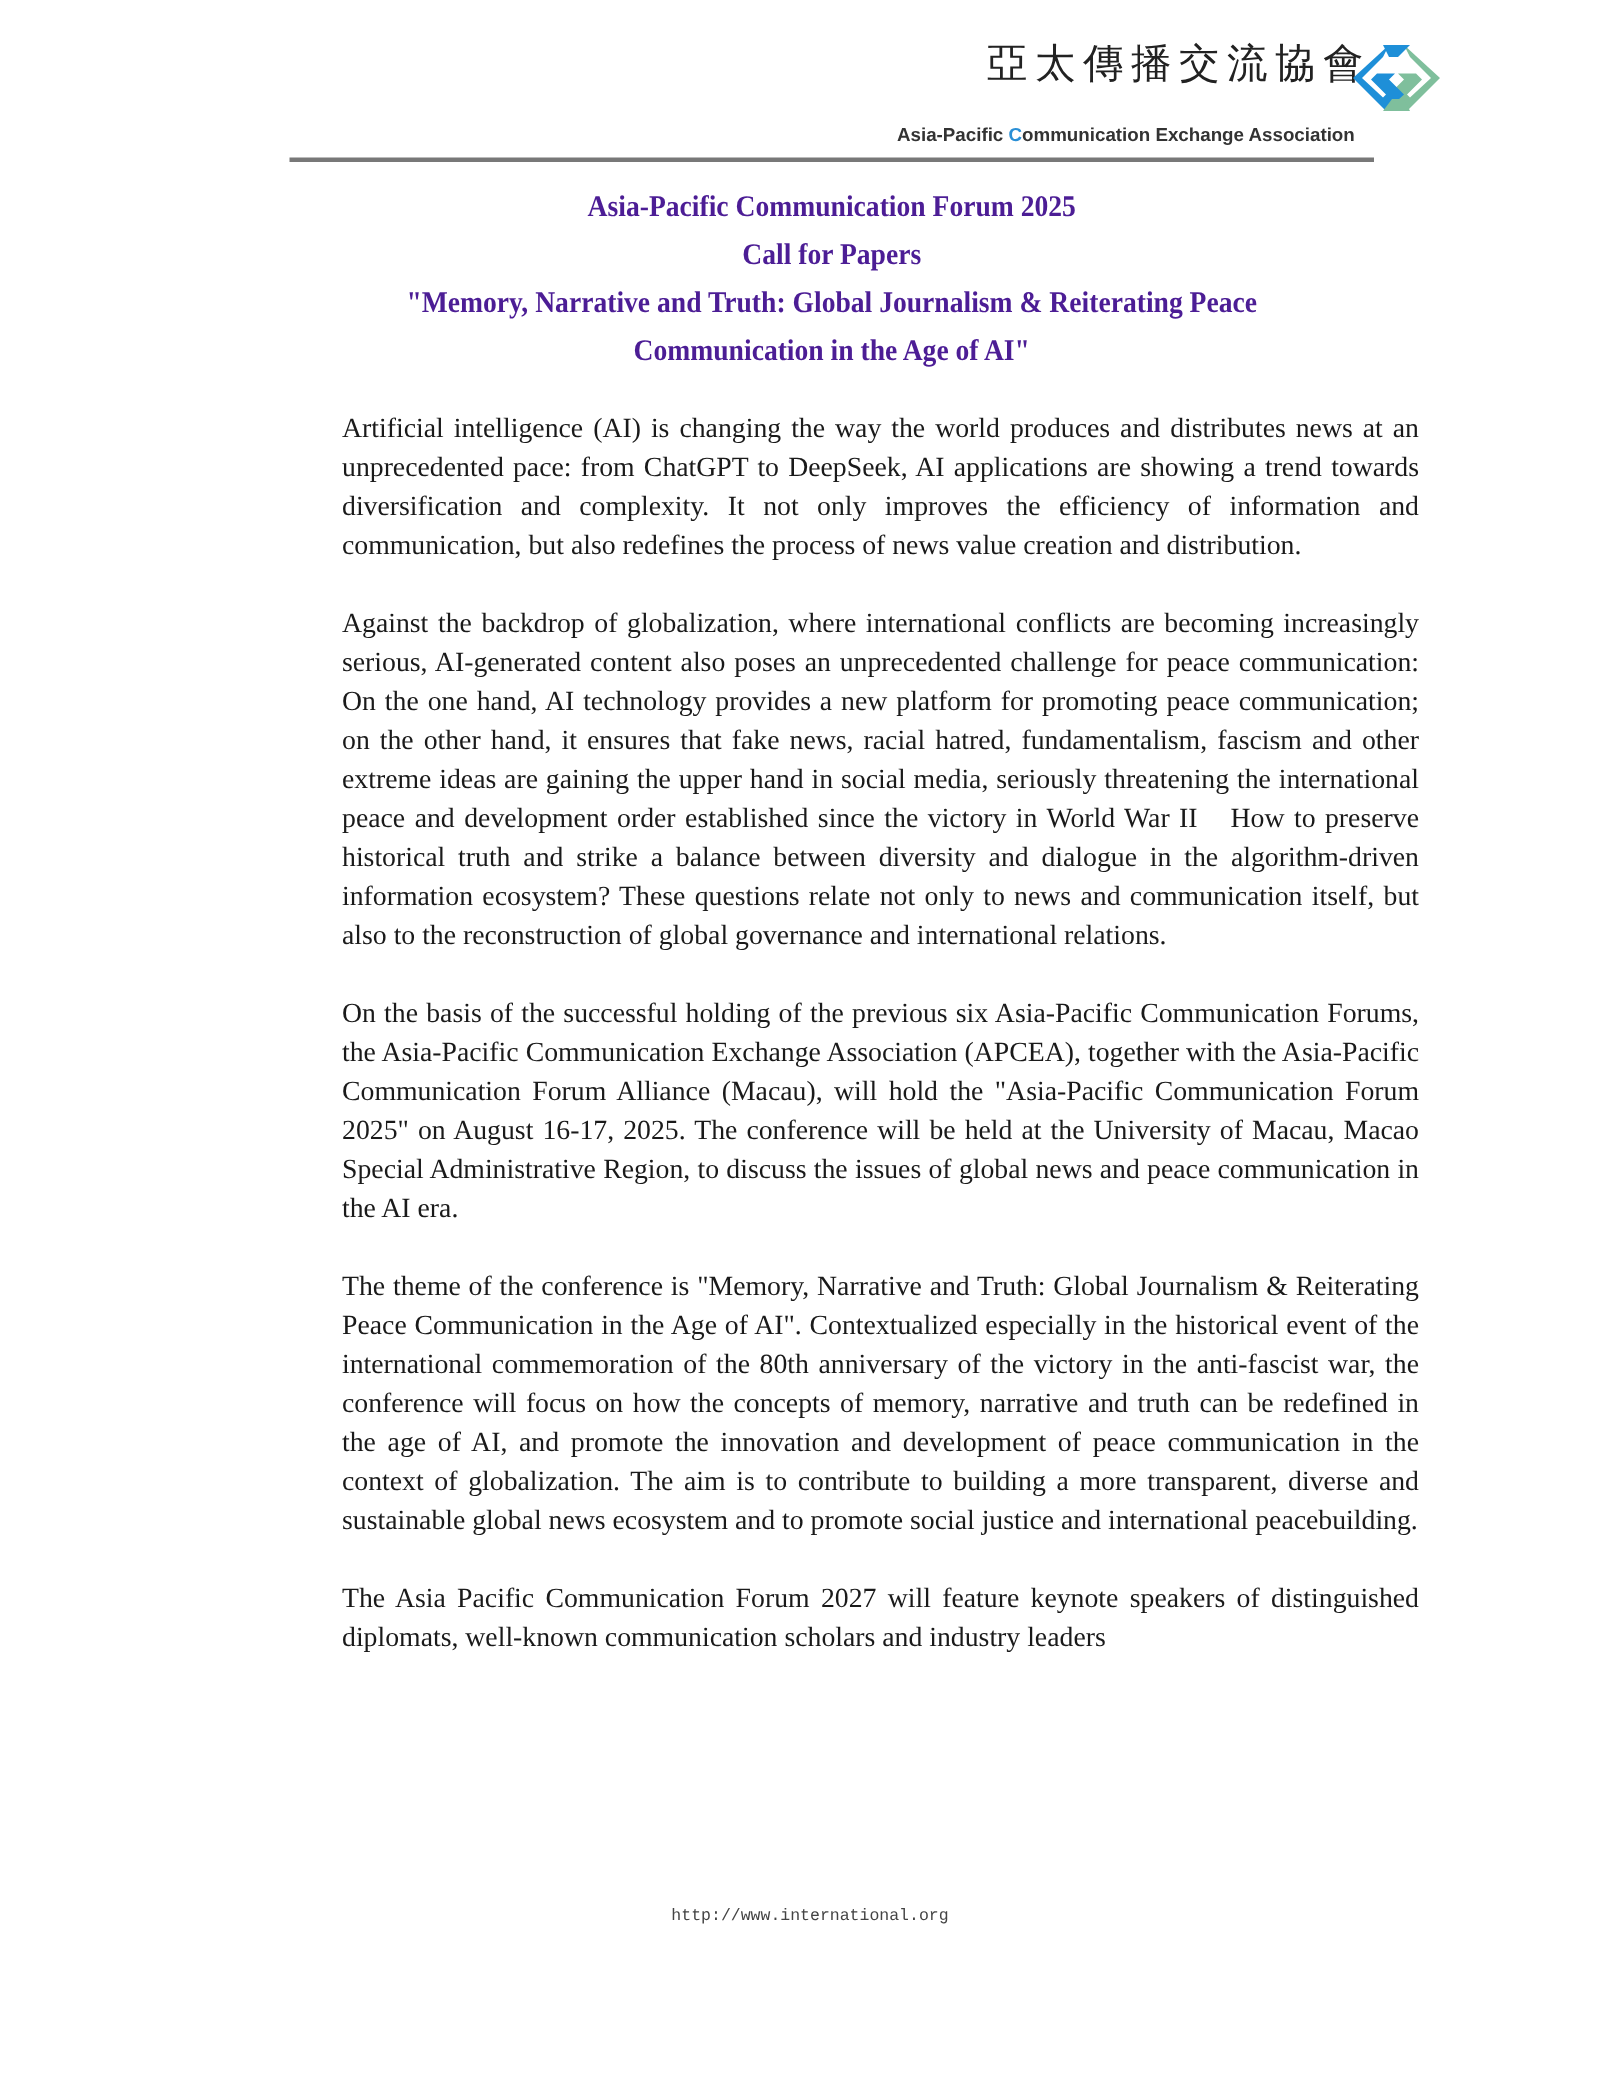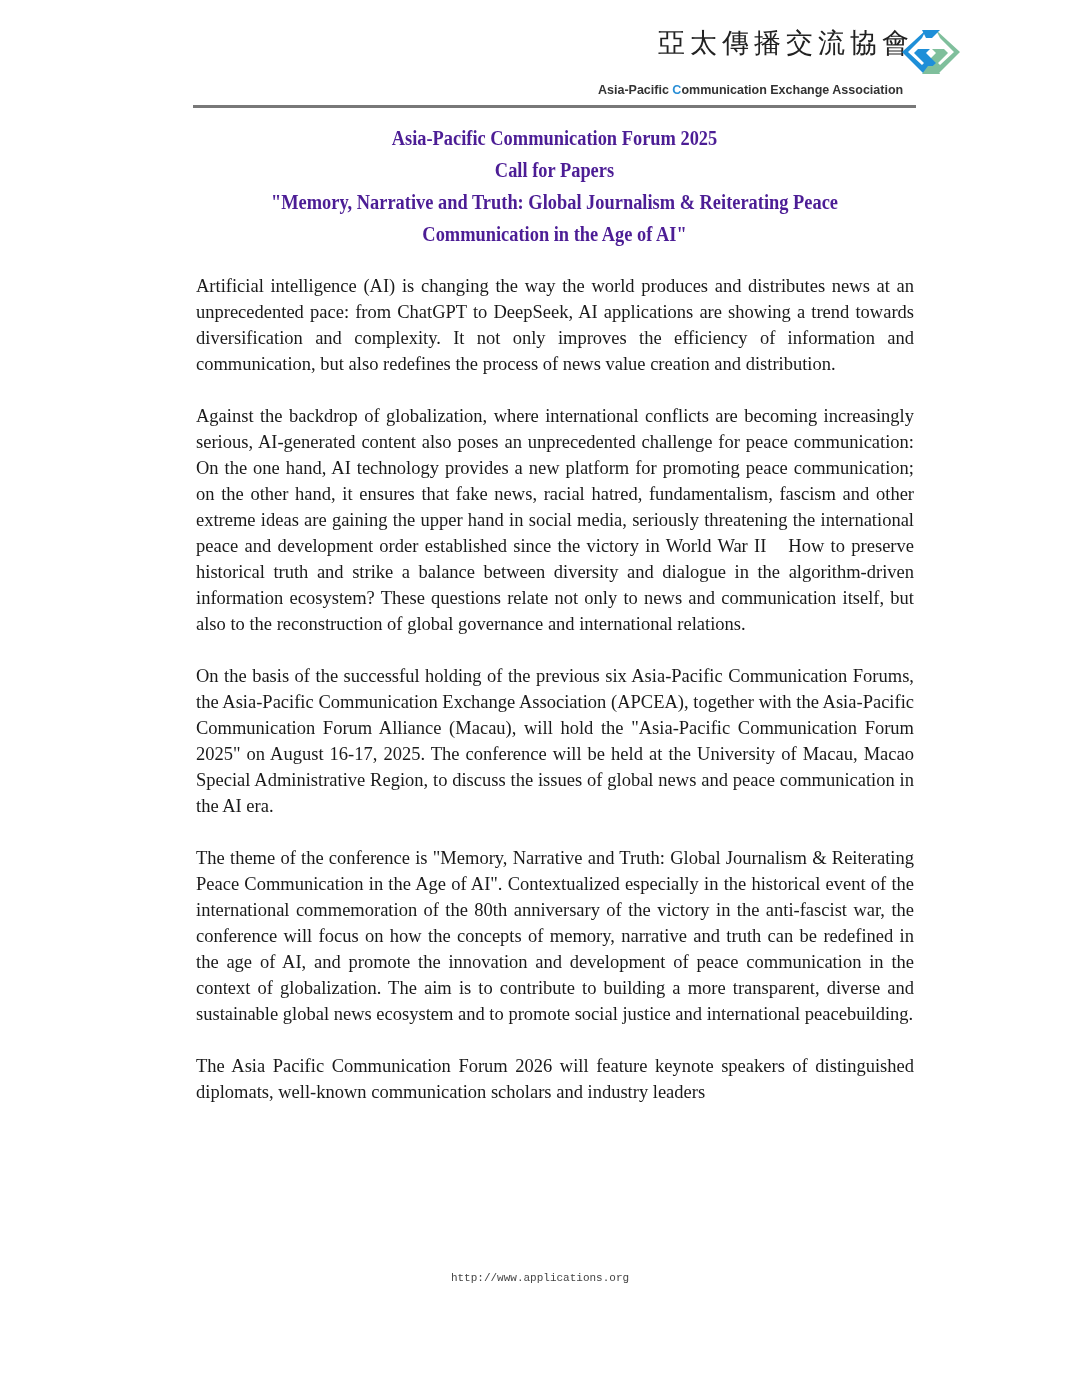--- a/index.html
+++ b/index.html
@@ -39,21 +39,21 @@
 
 <div class="divider"></div>
 
 <div class="title-block">
   <div>Asia-Pacific Communication Forum 2025</div>
   <div>Call for Papers</div>
   <div>"Memory, Narrative and Truth: Global Journalism &amp; Reiterating Peace</div>
   <div>Communication in the Age of AI"</div>
 </div>
 
-<div class="body-text" style="top:273px;">
+<div class="body-text" style="top:273px;margin-left:32px;">
   <p class="para">Artificial intelligence (AI) is changing the way the world produces and distributes news at an unprecedented pace: from ChatGPT to DeepSeek, AI applications are showing a trend towards diversification and complexity. It not only improves the efficiency of information and communication, but also redefines the process of news value creation and distribution.</p>
   <p class="para">Against the backdrop of globalization, where international conflicts are becoming increasingly serious, AI-generated content also poses an unprecedented challenge for peace communication: On the one hand, AI technology provides a new platform for promoting peace communication; on the other hand, it ensures that fake news, racial hatred, fundamentalism, fascism and other extreme ideas are gaining the upper hand in social media, seriously threatening the international peace and development order established since the victory in World War II　How to preserve historical truth and strike a balance between diversity and dialogue in the algorithm-driven information ecosystem? These questions relate not only to news and communication itself, but also to the reconstruction of global governance and international relations.</p>
   <p class="para">On the basis of the successful holding of the previous six Asia-Pacific Communication Forums, the Asia-Pacific Communication Exchange Association (APCEA), together with the Asia-Pacific Communication Forum Alliance (Macau), will hold the "Asia-Pacific Communication Forum 2025" on August 16-17, 2025. The conference will be held at the University of Macau, Macao Special Administrative Region, to discuss the issues of global news and peace communication in the AI era.</p>
   <p class="para">The theme of the conference is "Memory, Narrative and Truth: Global Journalism &amp; Reiterating Peace Communication in the Age of AI". Contextualized especially in the historical event of the international commemoration of the 80th anniversary of the victory in the anti-fascist war, the conference will focus on how the concepts of memory, narrative and truth can be redefined in the age of AI, and promote the innovation and development of peace communication in the context of globalization. The aim is to contribute to building a more transparent, diverse and sustainable global news ecosystem and to promote social justice and international peacebuilding.</p>
-  <p class="para">The Asia Pacific Communication Forum 2026 will feature keynote speakers of distinguished diplomats, well-known communication scholars and industry leaders</p>
+  <p class="para">The Asia Pacific Communication Forum 2027 will feature keynote speakers of distinguished diplomats, well-known communication scholars and industry leaders</p>
 </div>
 
-<div class="footer-url">http://www.applications.org</div>
+<div class="footer-url">http://www.international.org</div>
 
 </body></html>

